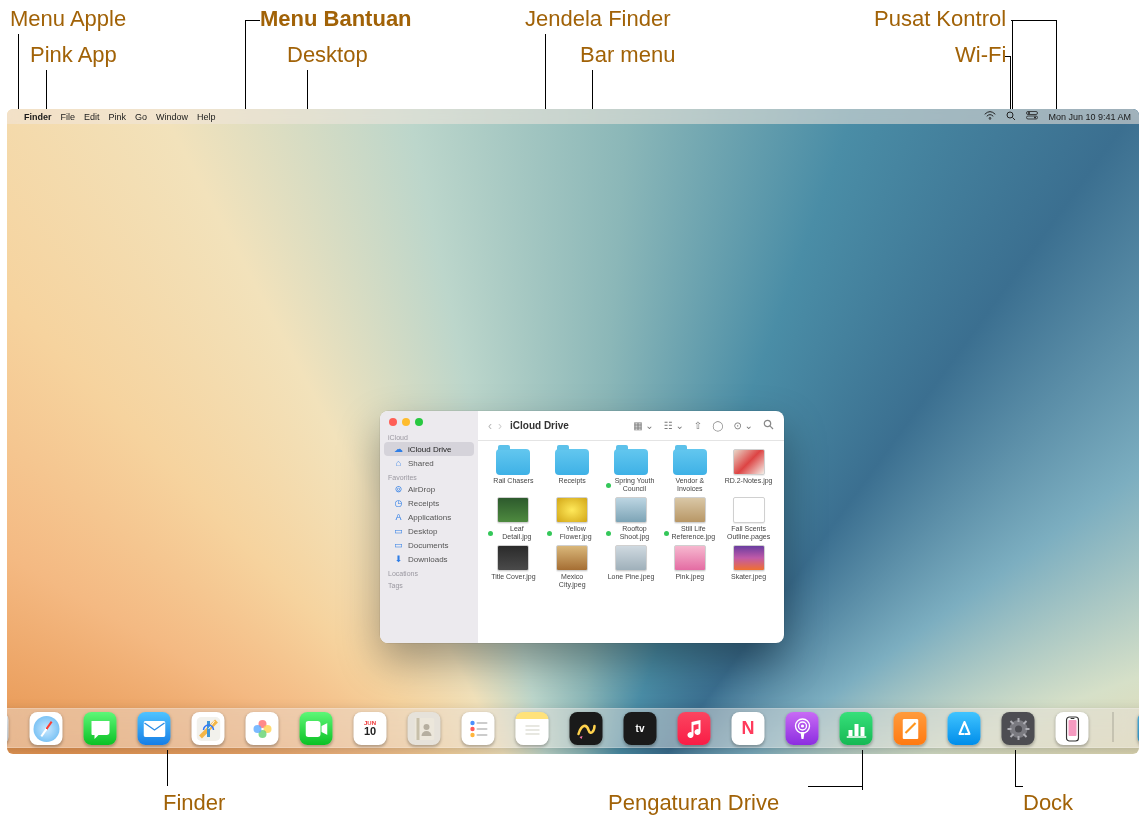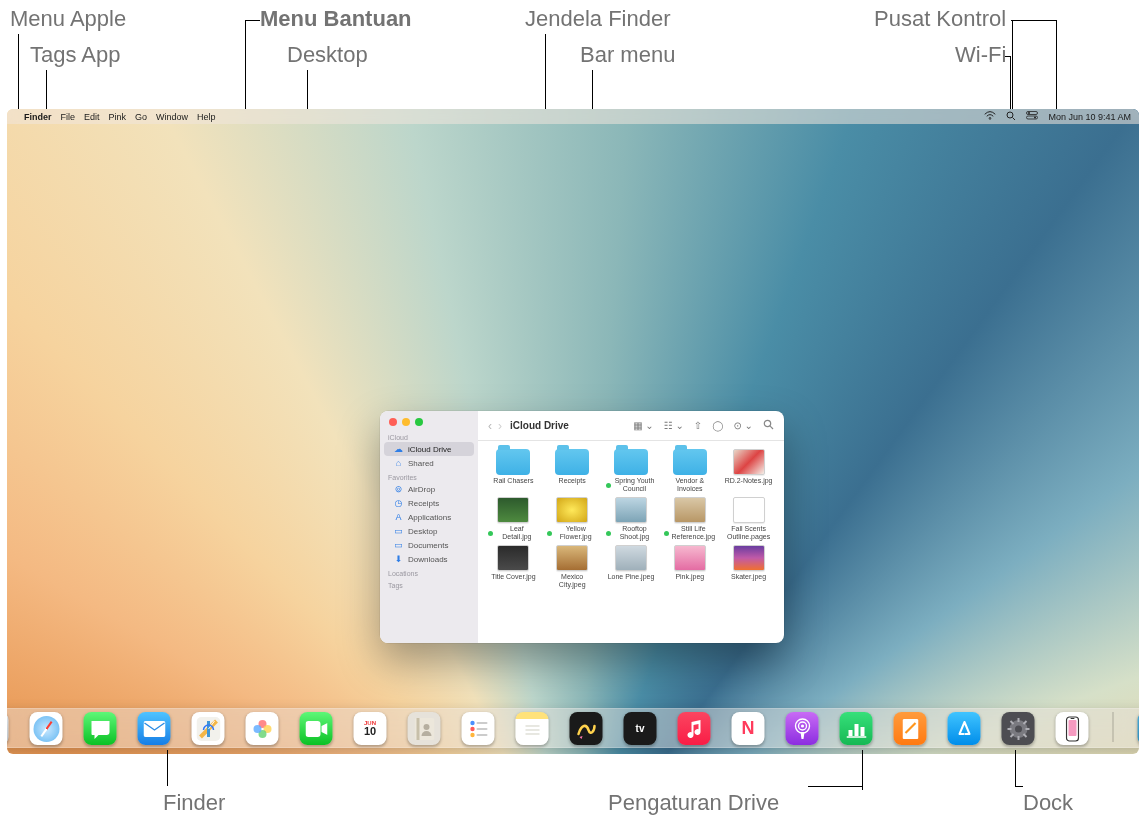--- a/index.html
+++ b/index.html
@@ -1,19 +1,19 @@
 <!DOCTYPE html>
 <html><head>
 <meta charset="utf-8">
 <style>
 * { margin: 0; padding: 0; box-sizing: border-box; font-family: -apple-system, "Helvetica Neue", Arial, sans-serif; }
 body { width: 1146px; height: 819px; position: relative; background: #fff; overflow: hidden; }
 
 
-.callout { position: absolute; font-size: 22px; color: #737373; white-space: nowrap; }
+.callout { position: absolute; font-size: 22px; color: #a16207; white-space: nowrap; }
 .callout .line { position: absolute; background: #000; }
 .callout .vline { width: 1px; }
 .callout .hline { height: 1px; }
 
 
 .desktop-area { position: absolute; left: 7px; top: 109px; width: 1132px; height: 645px; border-radius: 6px; overflow: hidden;
   background:
     conic-gradient(from 200deg at 50% 120%,
       #3a6b8f 0deg, #6aa3be 18deg, #a6cfd7 34deg, #e6dcb8 50deg,
       #f1c47e 66deg, #e89753 84deg, #f4b982 100deg, #f6d39e 116deg,
@@ -104,21 +104,21 @@
 .safari-compass::after{content:"";position:absolute;left:50%;top:50%;width:2px;height:18px;background:linear-gradient(#ff3b30 50%,#fff 50%);transform:translate(-50%,-50%) rotate(35deg)}
 </style>
 </head>
 <body>
 
 <div class="callout" style="left:10px; top:6px;">
   <span>Menu Apple</span>
   <div class="line vline" style="left:8px; top:28px; height:80px;"></div>
 </div>
 <div class="callout" style="left:30px; top:42px;">
-  <span>Tags App</span>
+  <span>Pink App</span>
   <div class="line vline" style="left:16px; top:28px; height:43px;"></div>
 </div>
 <div class="callout" style="left:260px; top:6px;font-weight:bold;">
   <span>Menu Bantuan</span>
   <div class="line vline" style="left:-15px; top:14px; height:95px;"></div>
   <div class="line hline" style="left:-15px; top:14px; width:15px;"></div>
   <div class="line vline" style="left:-58px; top:104px; height:1px; width:43px; background:#000;"></div>
 </div>
 
 <div class="callout" style="left:260px; top:6px;">

